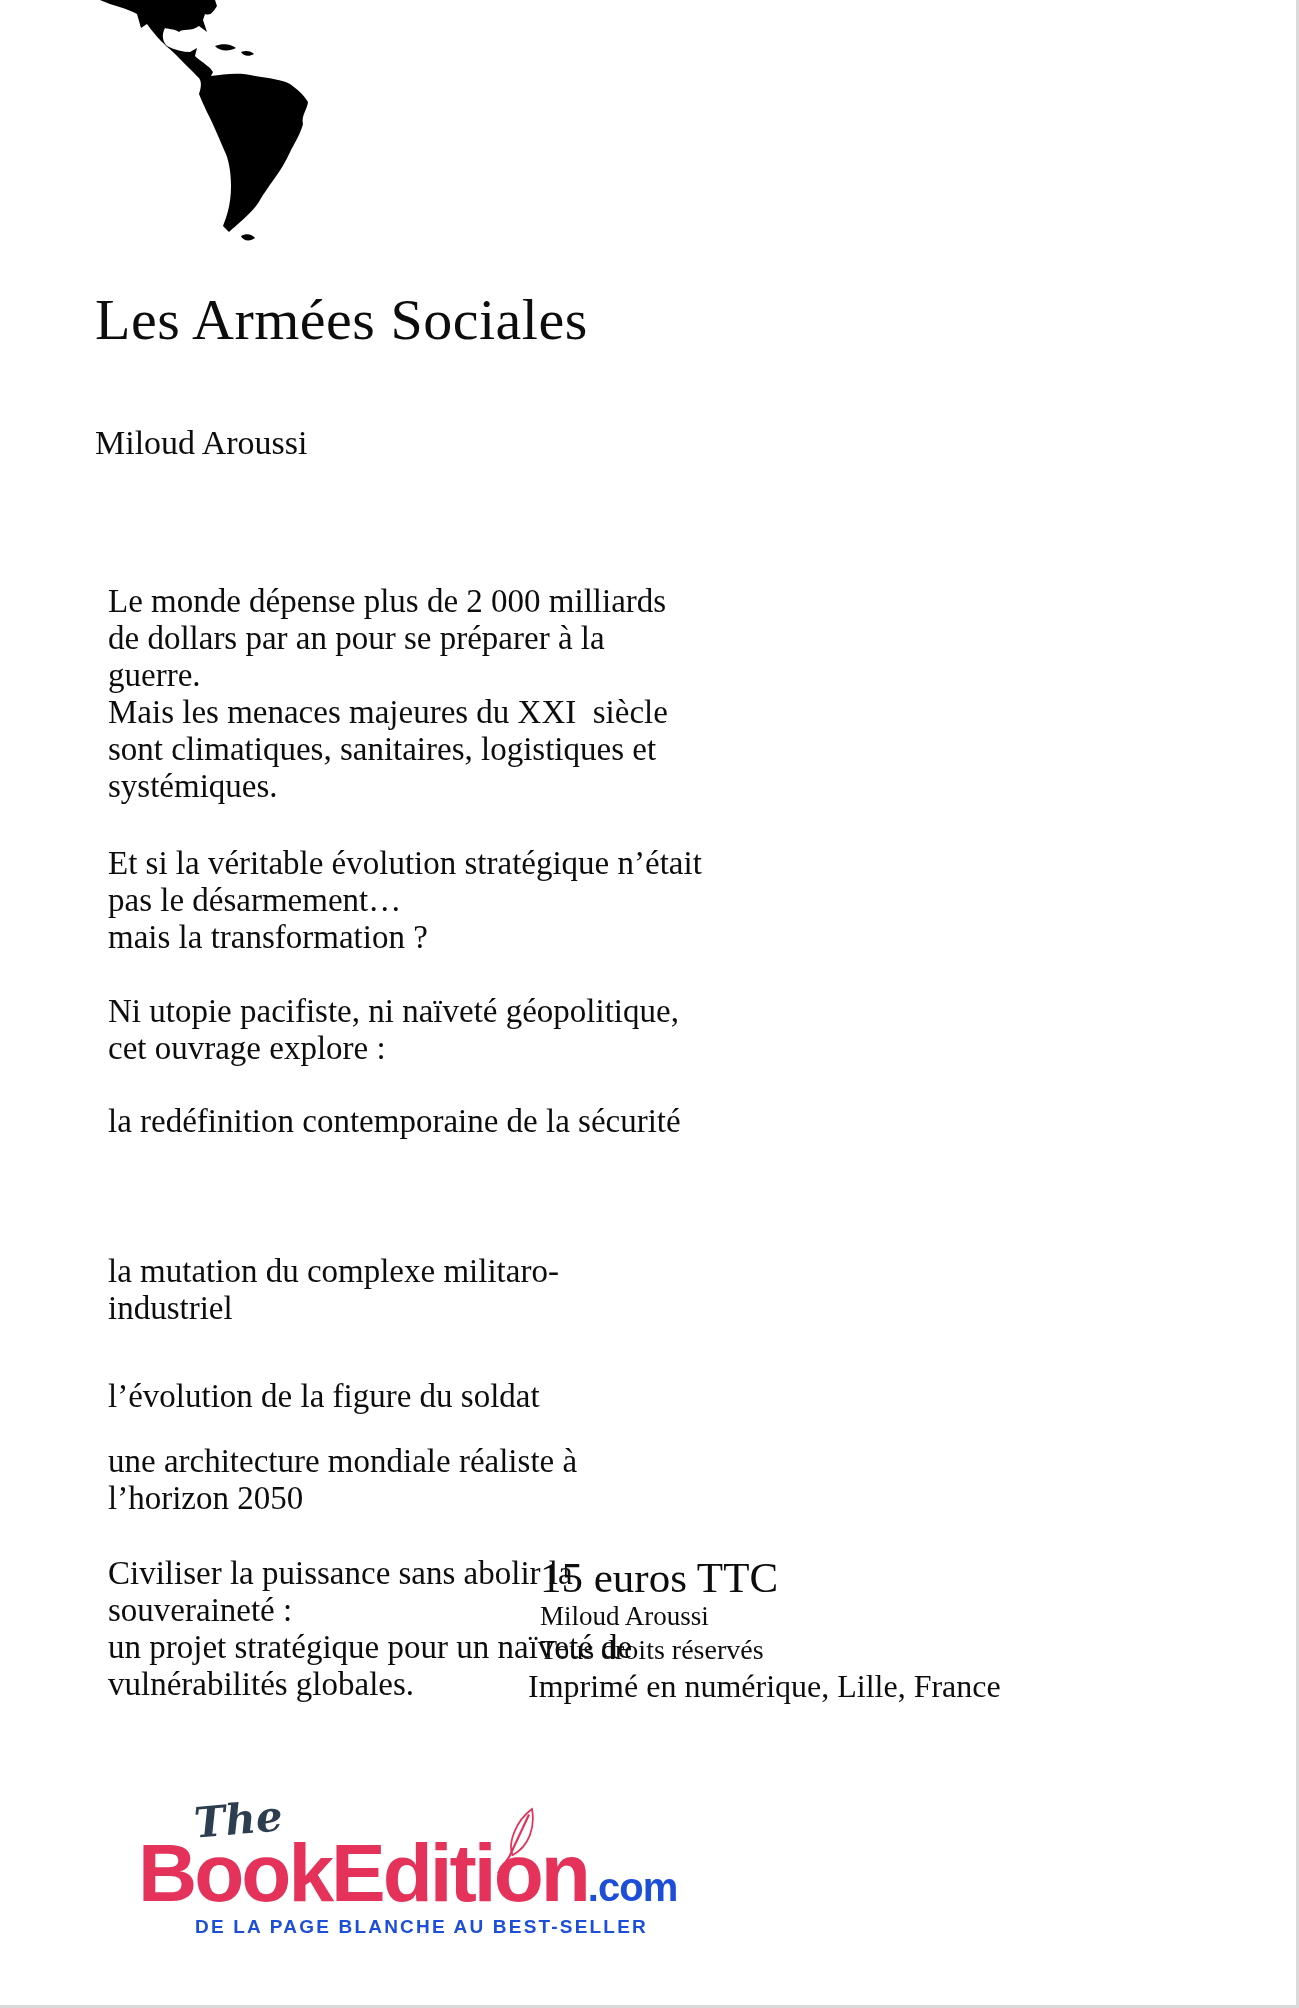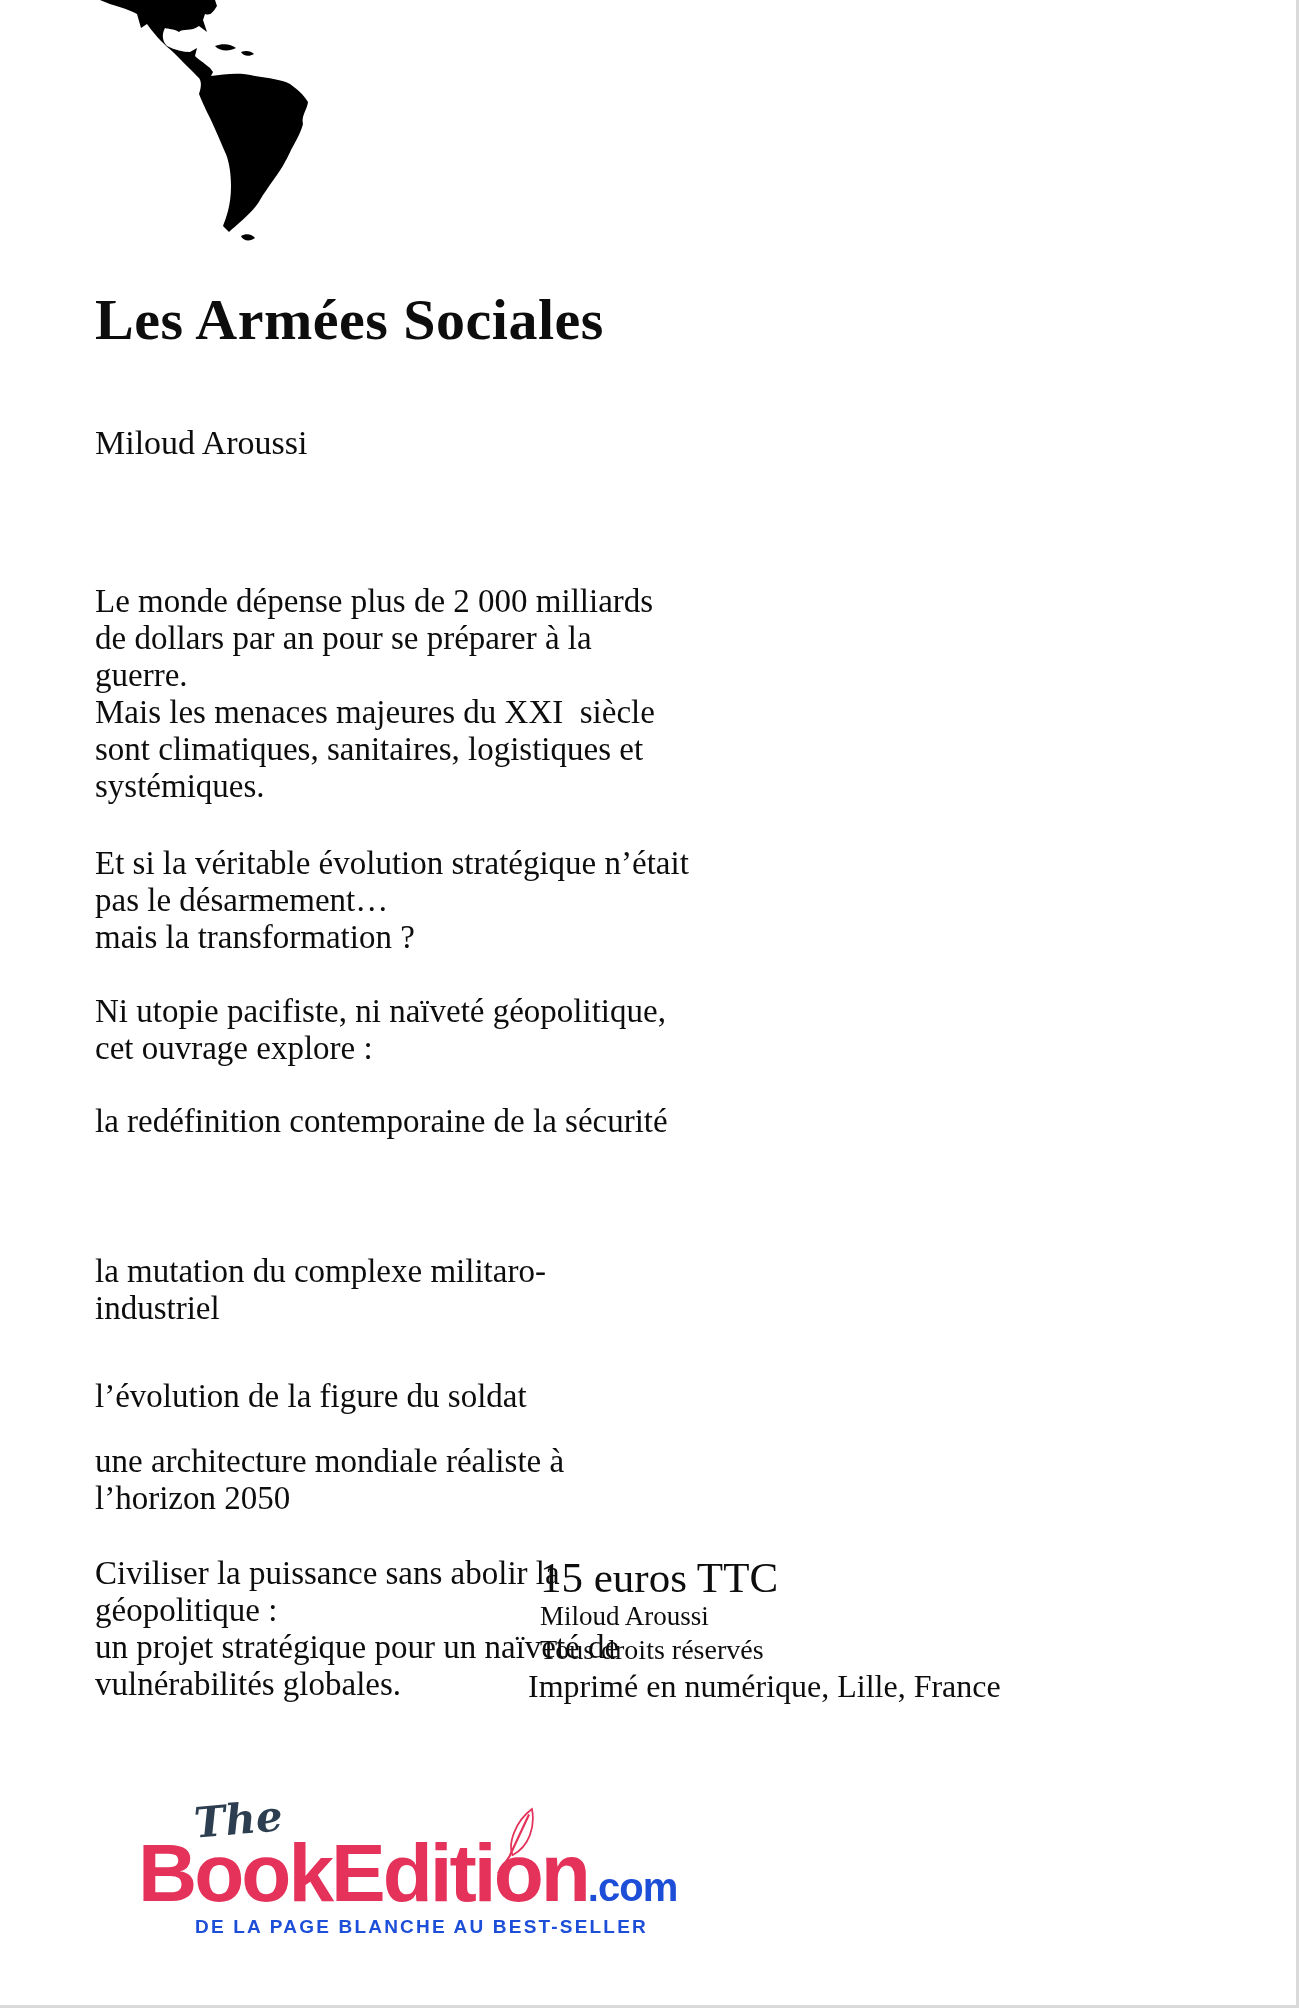--- a/index.html
+++ b/index.html
@@ -3,27 +3,27 @@
 <meta charset="utf-8">
 <style>
   html,body{margin:0;padding:0;background:#ffffff;}
   .page{
     position:relative;width:1299px;height:2008px;background:#ffffff;
     font-family:"Liberation Serif",serif;color:#0d0d0d;overflow:hidden;
     box-sizing:border-box;border-right:3px solid #dadada;border-bottom:3px solid #dadada;
   }
   .map{position:absolute;left:95px;top:0;width:215px;height:250px;}
   .title{
-    position:absolute;left:95px;top:288px;margin:0;font-weight:bold;
+    position:absolute;left:95px;top:288px;margin:0;font-weight:normal;
     font-size:58px;line-height:64px;white-space:nowrap;letter-spacing:.5px;
   }
   .author{
     position:absolute;left:95px;top:424px;font-size:34px;line-height:38px;white-space:nowrap;
   }
-  .para{position:absolute;left:95px;font-size:33px;line-height:37px;}
+  .para{position:absolute;left:108px;font-size:33px;line-height:37px;}
   .para .line{white-space:nowrap;}
   .p0{top:583px}.p1{top:845px}.p2{top:993px}.p3{top:1103px}.p4{top:1190px}
   .p5{top:1253px}.p6{top:1378px}.p7{top:1443px}.p8{top:1555px}
   .imprint{position:absolute;left:540px;top:1556px;}
   .imprint div{white-space:nowrap;}
   .imp-price{font-size:43px;line-height:44px;}
   .imp-author{font-size:27px;line-height:33px;}
   .imp-rights{font-size:28px;line-height:34px;}
   .imp-printed{font-size:32px;line-height:38px;margin-left:-12px;}
   .logo{position:absolute;left:138px;top:1795px;width:620px;height:160px;
@@ -100,21 +100,21 @@
     <div class="line">l’évolution de la figure du soldat</div>
   </div>
 
   <div class="para p7">
     <div class="line">une architecture mondiale réaliste à</div>
     <div class="line">l’horizon 2050</div>
   </div>
 
   <div class="para p8">
     <div class="line">Civiliser la puissance sans abolir la</div>
-    <div class="line">géopolitique :</div>
+    <div class="line">souveraineté :</div>
     <div class="line">un projet stratégique pour un naïveté de</div>
     <div class="line">vulnérabilités globales.</div>
   </div>
 
   <div class="imprint">
     <div class="imp-price">15 euros TTC</div>
     <div class="imp-author">Miloud Aroussi</div>
     <div class="imp-rights">Tous droits réservés</div>
     <div class="imp-printed">Imprimé en numérique, Lille, France</div>
   </div>

